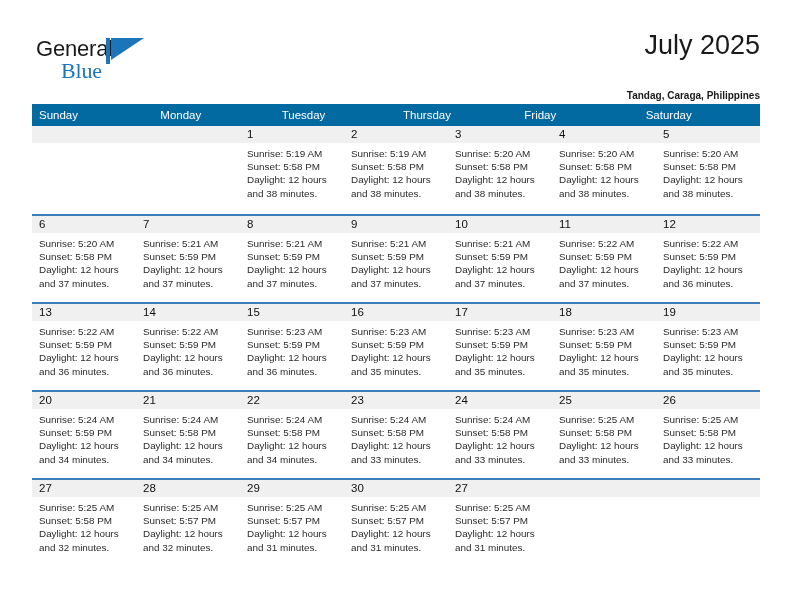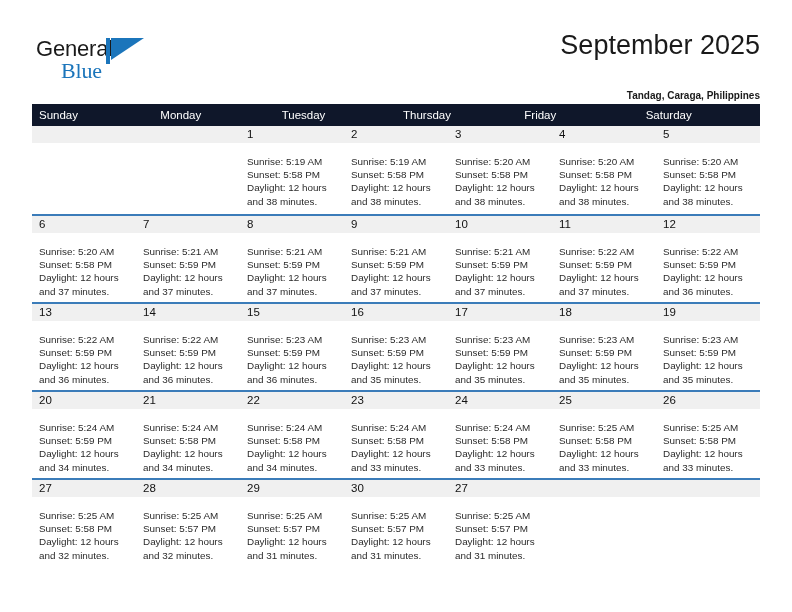--- a/index.html
+++ b/index.html
@@ -102,21 +102,21 @@
 
   
   .calendar {
     position: absolute;
     left: 32px;
     top: 104px;
     width: 728px;
   }
   .dow-row {
     display: flex;
-    background: #0f172a;
+    background: #0369a1;
     height: 22px;
   }
   .dow-cell {
     flex: 1 1 0;
     color: #ffffff;
     font-size: 11.5px;
     line-height: 22px;
     padding-left: 7px;
     box-sizing: border-box;
     overflow: hidden;
@@ -141,21 +141,21 @@
   .day-band {
     background: #f0f0f0;
     height: 17px;
     line-height: 17px;
     padding-left: 7px;
     font-size: 11.5px;
     color: #111111;
     box-sizing: border-box;
   }
   .day-body {
-    padding: 12px 7px 0 7px;
+    padding: 4px 7px 0 7px;
     font-size: 9.9px;
     line-height: 13.2px;
     color: #2b2b2b;
   }
   .day-body div {
     white-space: nowrap;
   }
 </style>
 </head>
 <body>
@@ -167,21 +167,21 @@
     <div class="brand">
       <span class="brand-general">General</span>
       <span class="brand-mark">
         <span class="bar"></span>
         <span class="flag"></span>
       </span>
       <span class="brand-blue">Blue</span>
     </div>
 
     <div class="title-block">
-      <div class="month-title">September 2025</div>
+      <div class="month-title">July 2025</div>
       <div class="location">Tandag, Caraga, Philippines</div>
     </div>
 
   </div>
 
   <div class="calendar">
     <div class="dow-row">
         <div class="dow-cell">Sunday</div>
         <div class="dow-cell">Monday</div>
         <div class="dow-cell">Tuesday</div>

